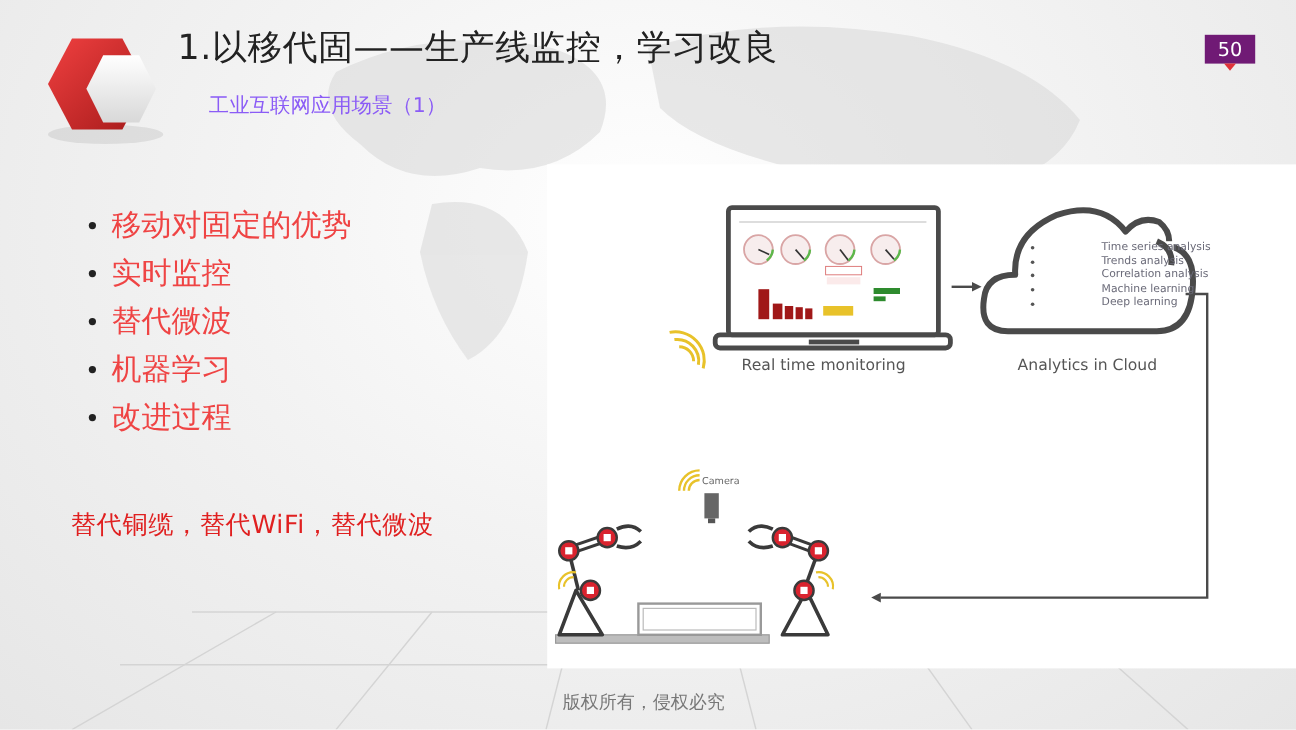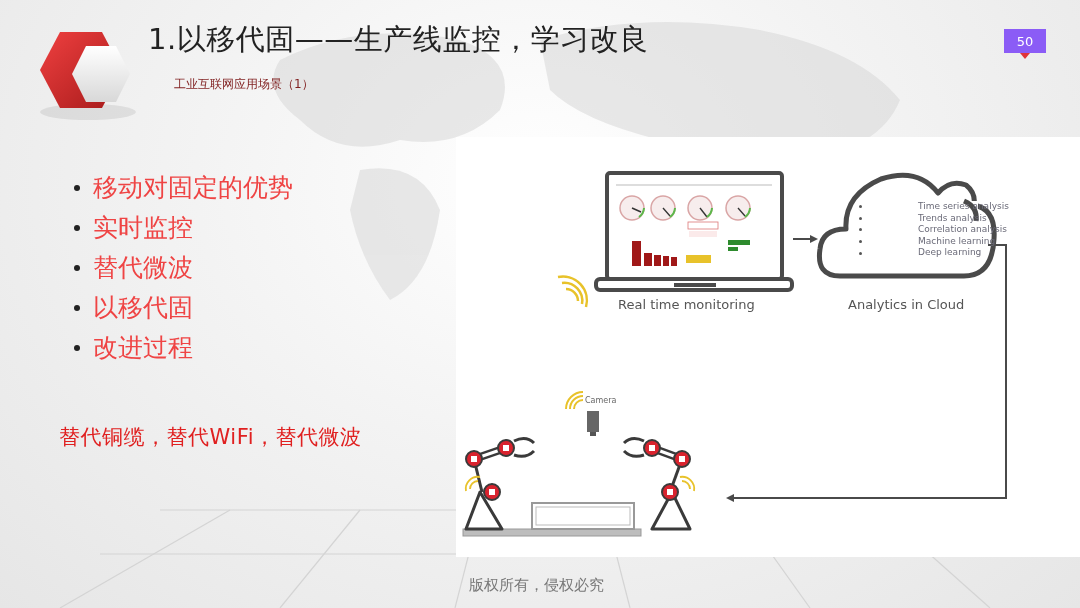--- a/index.html
+++ b/index.html
@@ -14,25 +14,25 @@
       pointer-events: none;
     }
     .floor { position: absolute; left: 0; top: 470px; width: 1080px; height: 138px; pointer-events: none; }
     .logo { position: absolute; left: 30px; top: 24px; width: 110px; height: 100px; }
     .title {
       position: absolute; left: 148px; top: 20px;
       font-size: 29px; color: #222; letter-spacing: 0.5px;
     }
     .subtitle {
       position: absolute; left: 174px; top: 76px;
-      font-size: 12px; color: #7f1d1d;
+      font-size: 17px; color: #8b5cf6;
     }
     .page-badge {
       position: absolute; left: 1004px; top: 29px; width: 42px; height: 24px;
-      background: #8b5cf6; color: #fff; font-size: 13px;
+      background: #701a75; color: #fff; font-size: 16px;
       display: flex; align-items: center; justify-content: center;
     }
     .page-badge::after {
       content: ""; position: absolute; left: 16px; top: 24px;
       border-left: 5px solid transparent; border-right: 5px solid transparent;
       border-top: 6px solid #e0333a;
     }
     .bullets { position: absolute; left: 72px; top: 168px; list-style: none; }
     .bullets li {
       font-size: 25px; color: #ef4444; height: 40px; line-height: 40px;
@@ -129,21 +129,21 @@
   <li>
       <span class="dot"></span>
       <span>实时监控</span>
     </li>
   <li>
       <span class="dot"></span>
       <span>替代微波</span>
     </li>
   <li>
       <span class="dot"></span>
-      <span>以移代固</span>
+      <span>机器学习</span>
     </li>
   <li>
       <span class="dot"></span>
       <span>改进过程</span>
     </li>
 </ul>
 
 <div class="red-note">替代铜缆，替代WiFi，替代微波</div>
 
 <div class="panel">

